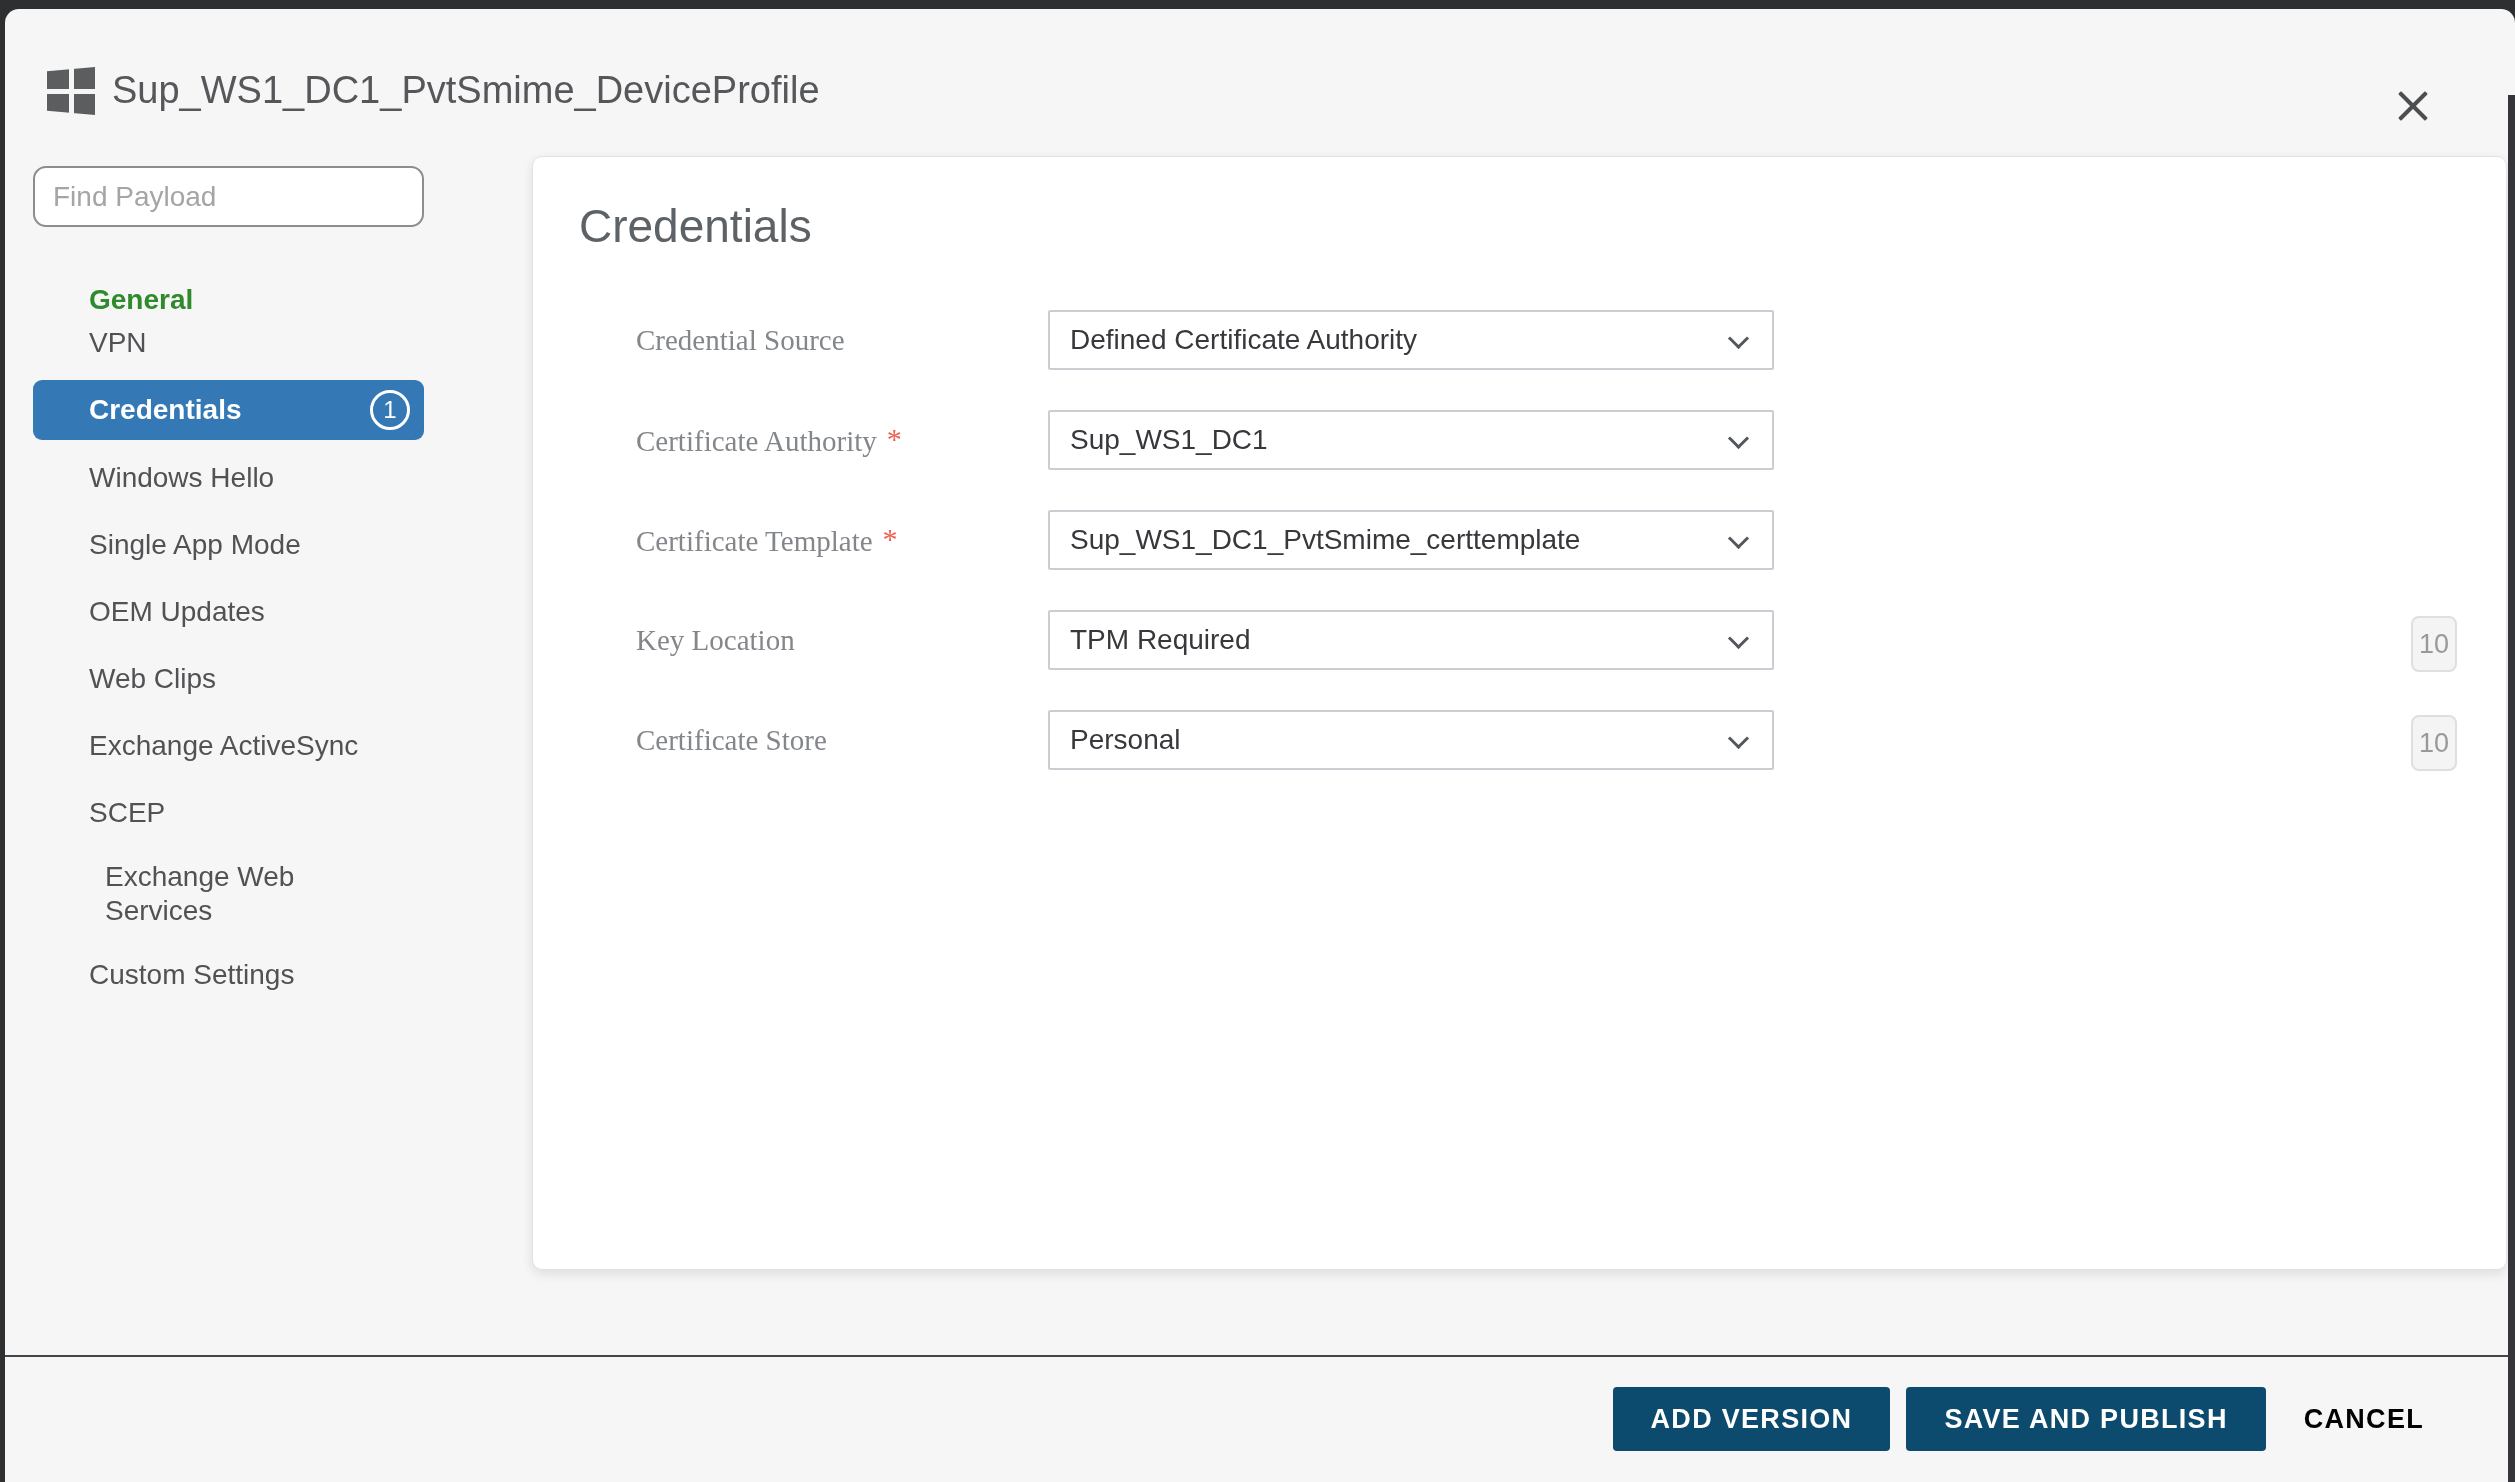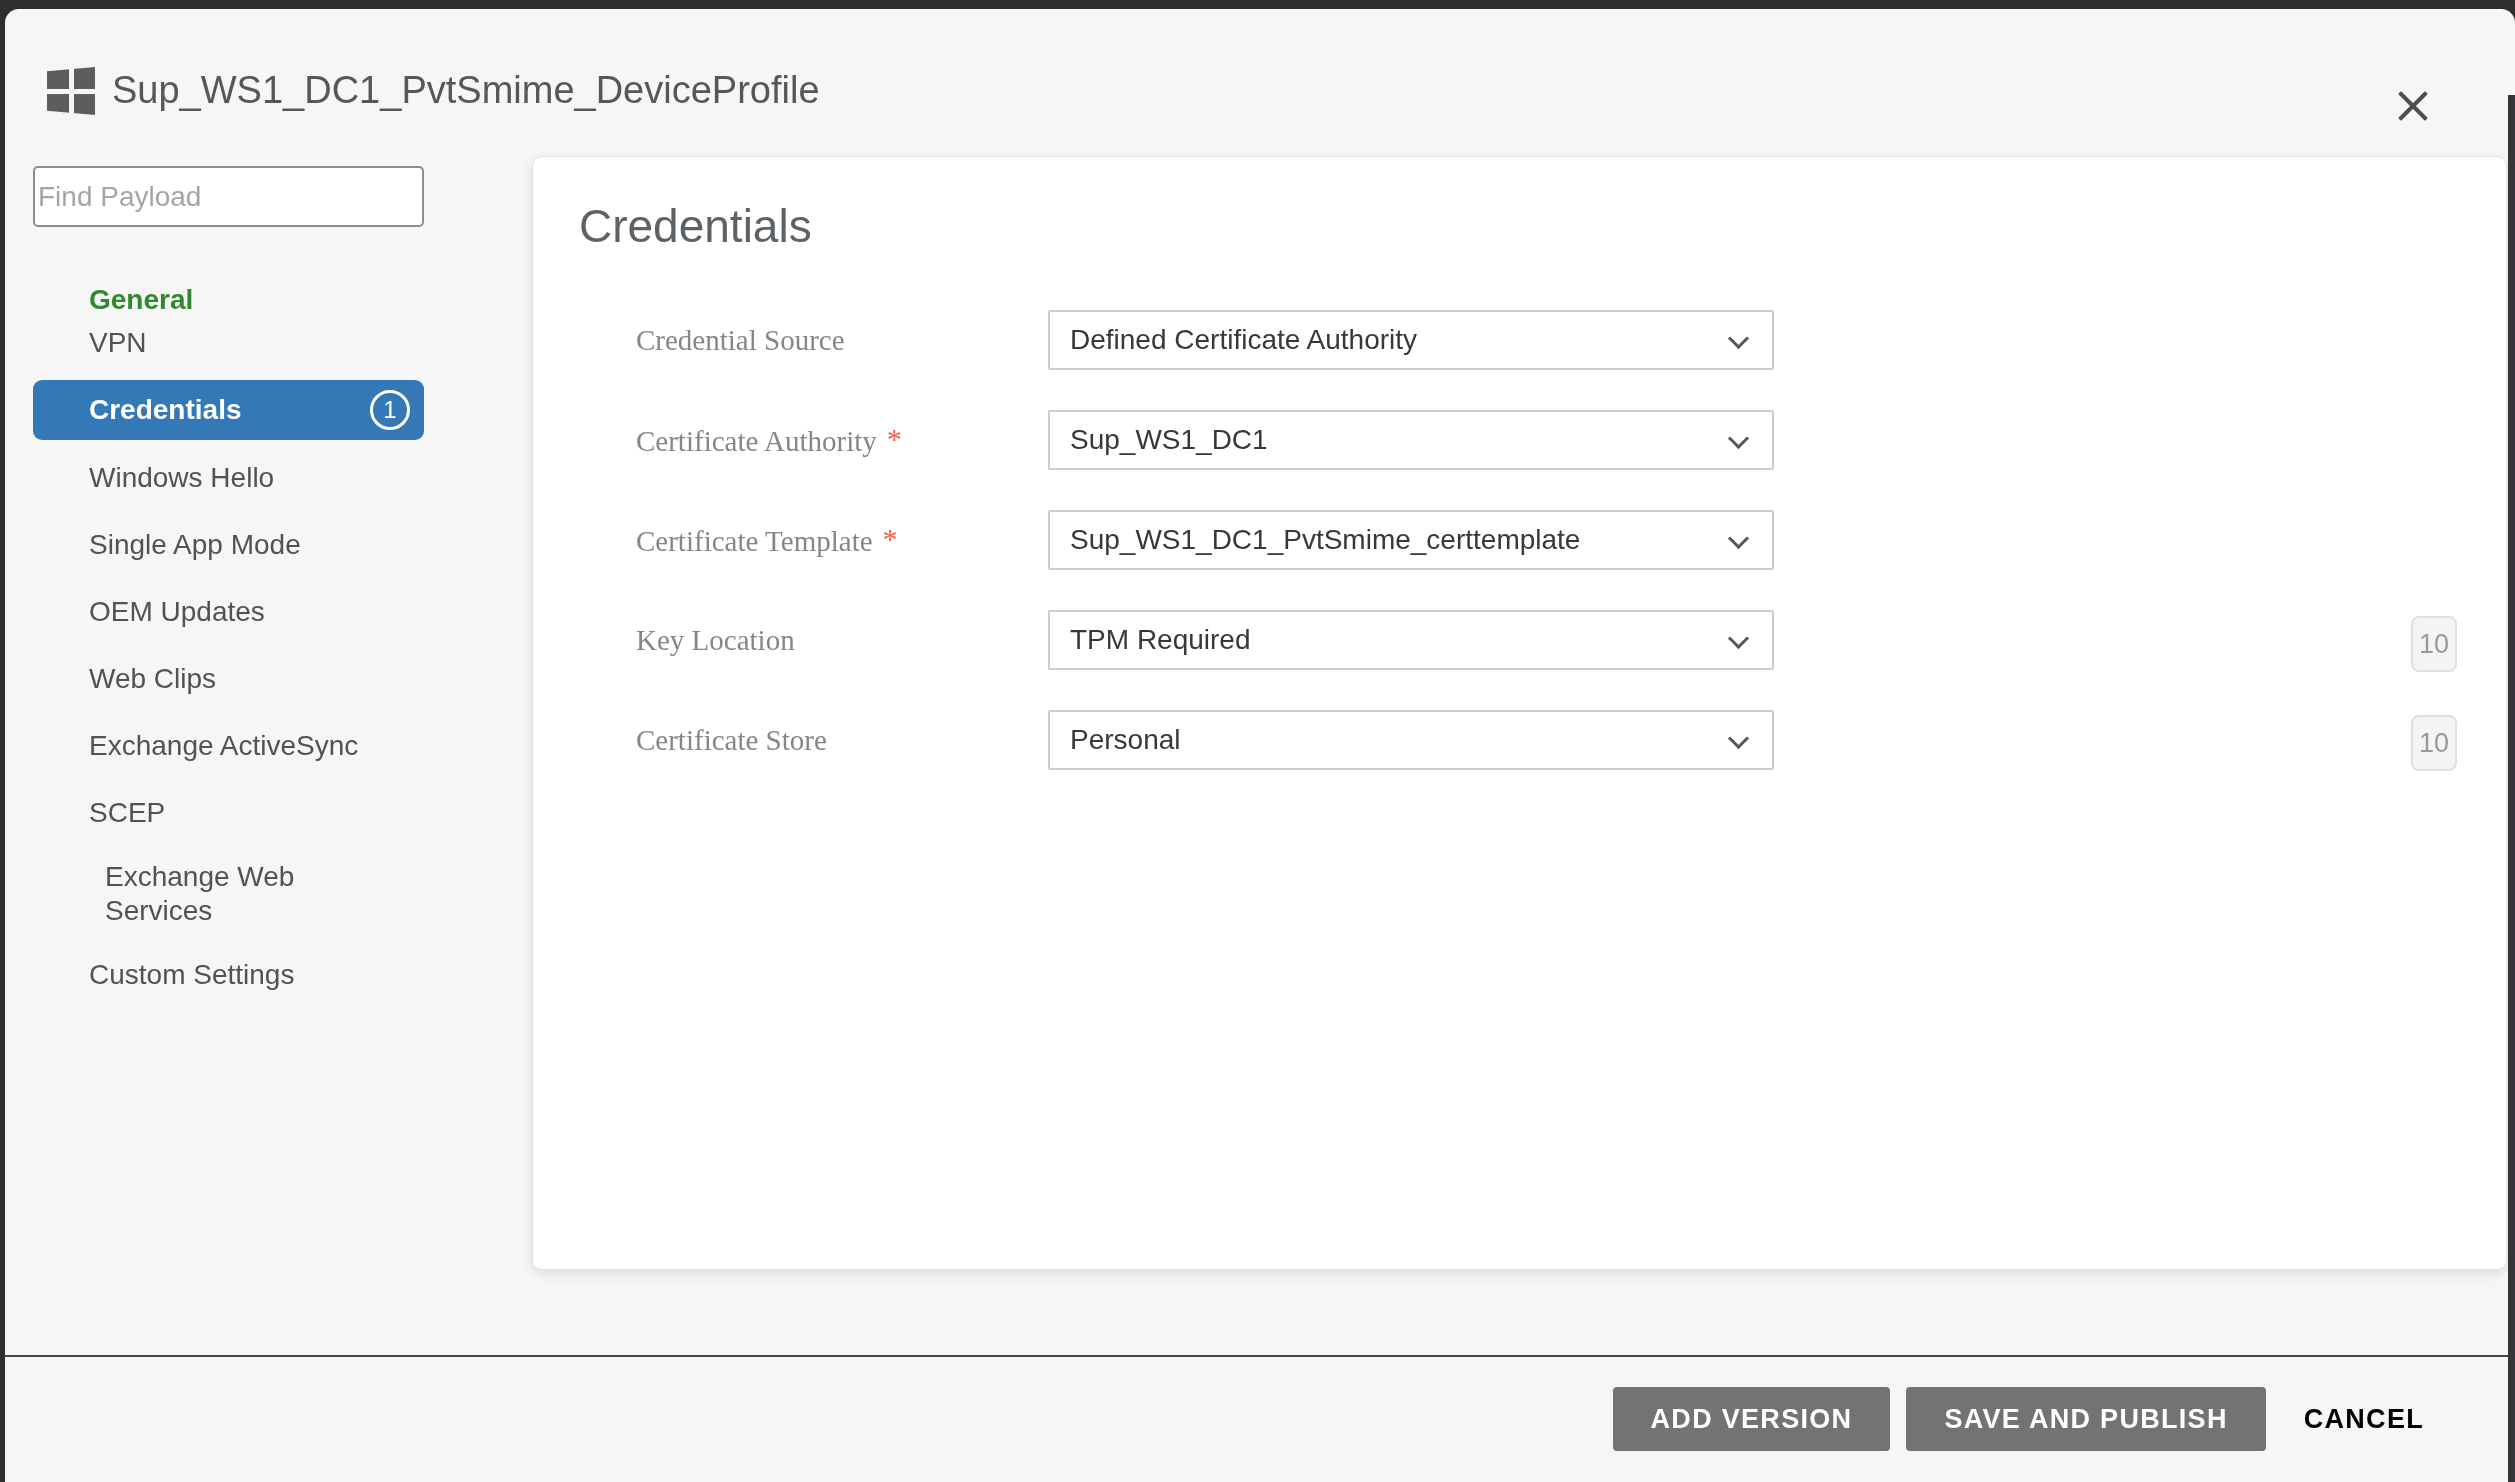--- a/index.html
+++ b/index.html
@@ -41,22 +41,22 @@
   .close-btn::before, .close-btn::after {
     content:""; position:absolute; left:6px; top:23px; width:38px; height:4px;
     background:#4d4e50; border-radius:1px;
   }
   .close-btn::before { transform:rotate(45deg); }
   .close-btn::after  { transform:rotate(-45deg); }
 
   
   .search-box {
     position:absolute; left:28px; top:157px; width:391px; height:61px;
-    border:2px solid #8b8d8f; border-radius:5px; background:#fff;
-    font-size:28px; color:#444; padding:0 3px;
+    border:2px solid #8b8d8f; border-radius:13px; background:#fff;
+    font-size:28px; color:#444; padding:0 18px;
     font-family:"Liberation Sans", sans-serif; outline:none;
   }
   .search-box::placeholder { color:#a4a5a7; }
 
   .payload-nav { position:absolute; left:28px; top:233px; width:391px; }
   .nav-item {
     height:67px; display:flex; align-items:center;
     padding-left:56px; padding-right:14px;
     font-size:28px; color:#515254; cursor:pointer; position:relative;
   }
@@ -114,21 +114,21 @@
 
   
   .footer-divider {
     position:absolute; left:0; right:0; top:1346px; height:2px; background:#43474b;
   }
   .footer {
     position:absolute; top:1378px; right:91px; height:64px;
     display:flex; align-items:center; gap:16px;
   }
   .btn {
-    height:64px; padding:0 38px; background:#737373; color:#fff;
+    height:64px; padding:0 38px; background:#0c4a6e; color:#fff;
     border:none; border-radius:4px; font-size:27px; font-weight:700;
     letter-spacing:1.3px; font-family:"Liberation Sans", sans-serif; cursor:pointer;
     white-space:nowrap;
   }
   .link-btn {
     margin-left:22px; background:none; border:none; color:#000000;
     font-size:27px; font-weight:700; letter-spacing:1.3px;
     font-family:"Liberation Sans", sans-serif; cursor:pointer; white-space:nowrap;
   }
 </style>

